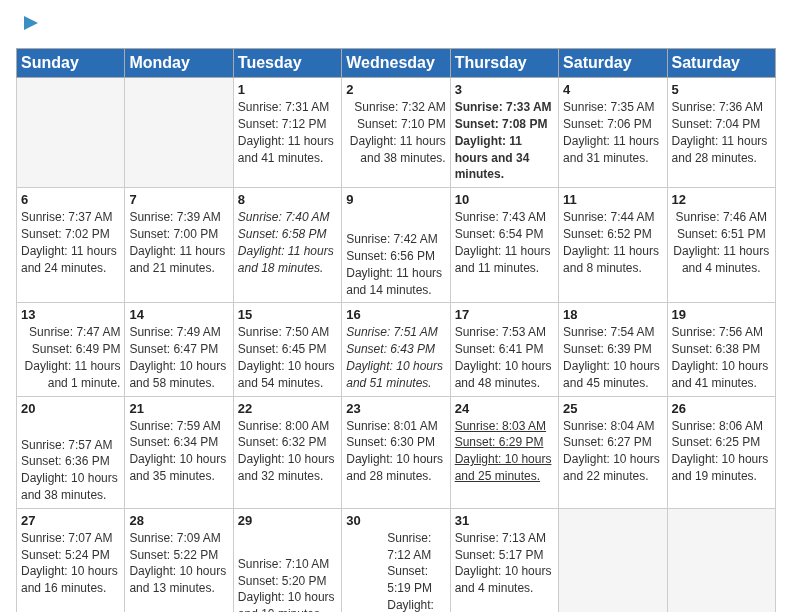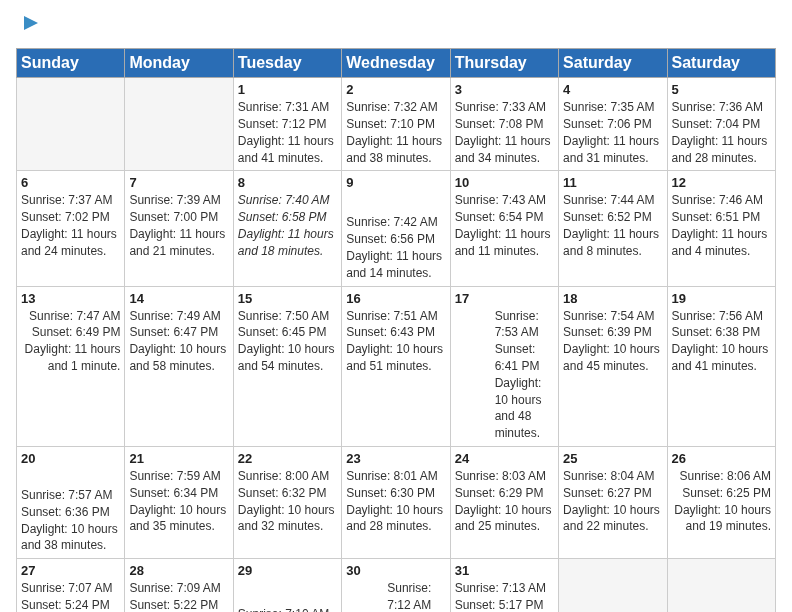--- a/index.html
+++ b/index.html
@@ -120,27 +120,27 @@
         <td class="empty"></td>
         <td class="empty"></td>
         <td>
           <span class="day-num">1</span>
           <div class="cell-text" style="white-space: pre-line;">Sunrise: 7:31 AM
 Sunset: 7:12 PM
 Daylight: 11 hours and 41 minutes.</div>
         </td>
         <td>
           <span class="day-num">2</span>
-          <div class="cell-text" style="white-space: pre-line;">Sunrise: 7:32 AM
+          <div class="cell-text" style="white-space: pre-line; text-align: right;">Sunrise: 7:32 AM
 Sunset: 7:10 PM
 Daylight: 11 hours and 38 minutes.</div>
         </td>
         <td>
           <span class="day-num">3</span>
-          <div class="cell-text" style="white-space: pre-line;">Sunrise: 7:33 AM
+          <div class="cell-text" style="white-space: pre-line; font-weight: bold;">Sunrise: 7:33 AM
 Sunset: 7:08 PM
 Daylight: 11 hours and 34 minutes.</div>
         </td>
         <td>
           <span class="day-num">4</span>
           <div class="cell-text" style="white-space: pre-line;">Sunrise: 7:35 AM
 Sunset: 7:06 PM
 Daylight: 11 hours and 31 minutes.</div>
         </td>
         <td>
@@ -182,21 +182,21 @@
 Daylight: 11 hours and 11 minutes.</div>
         </td>
         <td>
           <span class="day-num">11</span>
           <div class="cell-text" style="white-space: pre-line;">Sunrise: 7:44 AM
 Sunset: 6:52 PM
 Daylight: 11 hours and 8 minutes.</div>
         </td>
         <td>
           <span class="day-num">12</span>
-          <div class="cell-text" style="white-space: pre-line;">Sunrise: 7:46 AM
+          <div class="cell-text" style="white-space: pre-line; text-align: center;">Sunrise: 7:46 AM
 Sunset: 6:51 PM
 Daylight: 11 hours and 4 minutes.</div>
         </td>
       </tr>
       <tr>
         <td>
           <span class="day-num">13</span>
           <div class="cell-text" style="white-space: pre-line; text-align: right;">Sunrise: 7:47 AM
 Sunset: 6:49 PM
 Daylight: 11 hours and 1 minute.</div>
@@ -208,27 +208,27 @@
 Daylight: 10 hours and 58 minutes.</div>
         </td>
         <td>
           <span class="day-num">15</span>
           <div class="cell-text" style="white-space: pre-line;">Sunrise: 7:50 AM
 Sunset: 6:45 PM
 Daylight: 10 hours and 54 minutes.</div>
         </td>
         <td>
           <span class="day-num">16</span>
-          <div class="cell-text" style="white-space: pre-line;">Sunrise: 7:51 AM
+          <div class="cell-text" style="white-space: pre-line; font-style: italic;">Sunrise: 7:51 AM
 Sunset: 6:43 PM
 Daylight: 10 hours and 51 minutes.</div>
         </td>
         <td>
           <span class="day-num">17</span>
-          <div class="cell-text" style="white-space: pre-line; margin-left: 40px;">Sunrise: 7:53 AM
+          <div class="cell-text" style="white-space: pre-line;">Sunrise: 7:53 AM
 Sunset: 6:41 PM
 Daylight: 10 hours and 48 minutes.</div>
         </td>
         <td>
           <span class="day-num">18</span>
           <div class="cell-text" style="white-space: pre-line;">Sunrise: 7:54 AM
 Sunset: 6:39 PM
 Daylight: 10 hours and 45 minutes.</div>
         </td>
         <td>
@@ -258,33 +258,33 @@
 Daylight: 10 hours and 32 minutes.</div>
         </td>
         <td>
           <span class="day-num">23</span>
           <div class="cell-text" style="white-space: pre-line;">Sunrise: 8:01 AM
 Sunset: 6:30 PM
 Daylight: 10 hours and 28 minutes.</div>
         </td>
         <td>
           <span class="day-num">24</span>
-          <div class="cell-text" style="white-space: pre-line;">Sunrise: 8:03 AM
+          <div class="cell-text" style="white-space: pre-line; text-decoration: underline;">Sunrise: 8:03 AM
 Sunset: 6:29 PM
 Daylight: 10 hours and 25 minutes.</div>
         </td>
         <td>
           <span class="day-num">25</span>
           <div class="cell-text" style="white-space: pre-line;">Sunrise: 8:04 AM
 Sunset: 6:27 PM
 Daylight: 10 hours and 22 minutes.</div>
         </td>
         <td>
           <span class="day-num">26</span>
-          <div class="cell-text" style="white-space: pre-line; text-align: right;">Sunrise: 8:06 AM
+          <div class="cell-text" style="white-space: pre-line;">Sunrise: 8:06 AM
 Sunset: 6:25 PM
 Daylight: 10 hours and 19 minutes.</div>
         </td>
       </tr>
       <tr>
         <td>
           <span class="day-num">27</span>
           <div class="cell-text" style="white-space: pre-line;">Sunrise: 7:07 AM
 Sunset: 5:24 PM
 Daylight: 10 hours and 16 minutes.</div>

